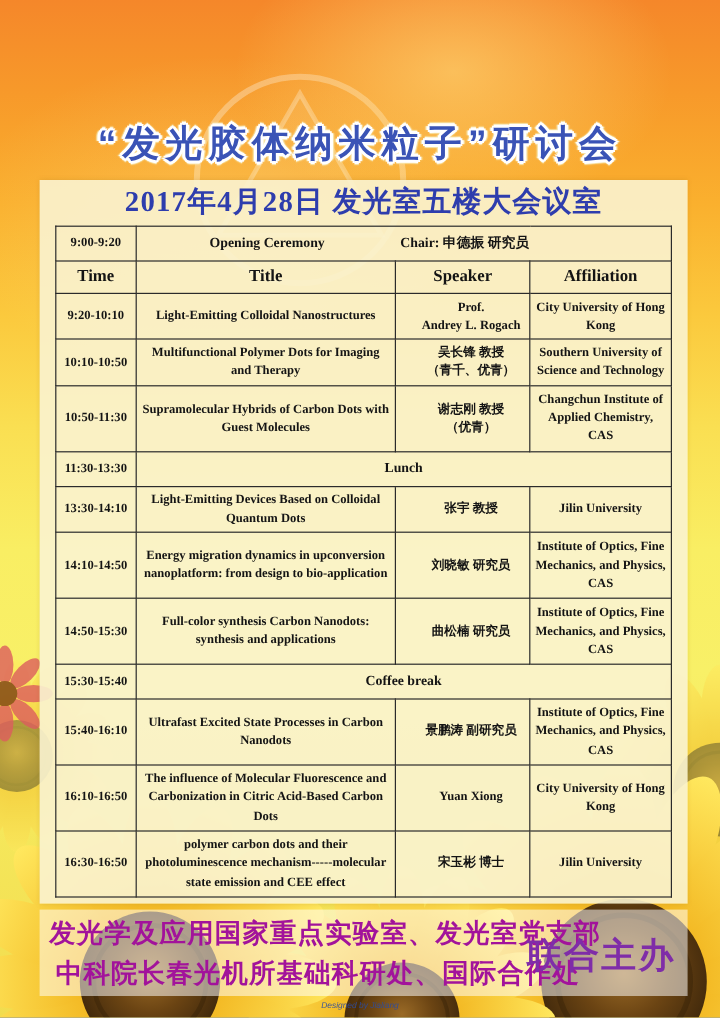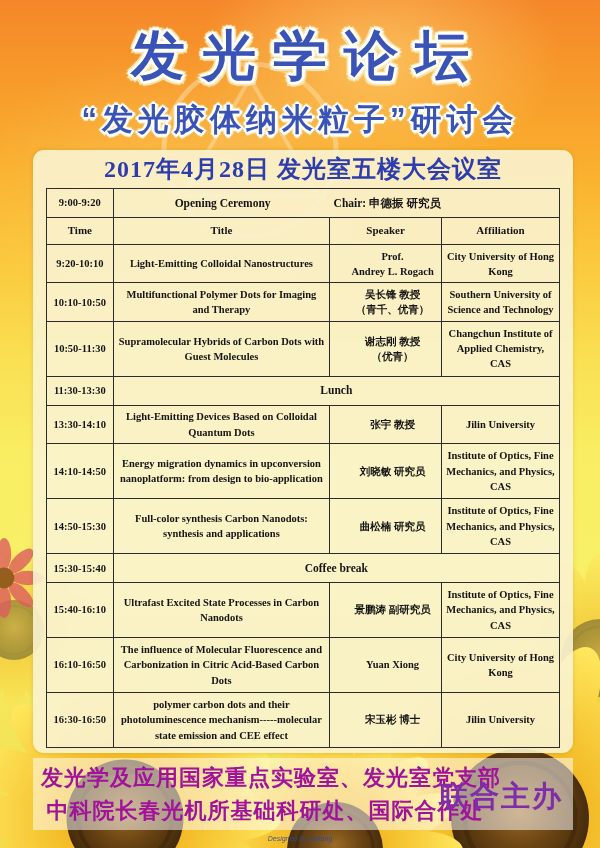--- a/index.html
+++ b/index.html
@@ -39,36 +39,35 @@
     text-shadow:
       -1.5px -1.5px 0 #fff, 1.5px -1.5px 0 #fff, -1.5px 1.5px 0 #fff, 1.5px 1.5px 0 #fff,
       -2.5px 0 0 #fff, 2.5px 0 0 #fff, 0 -2.5px 0 #fff, 0 2.5px 0 #fff,
       -3.5px 0 1px #f7e8b2, 3.5px 0 1px #f7e8b2, 0 -3.5px 1px #f7e8b2, 0 3.5px 1px #f7e8b2;
   }
   
   .panel{
     position:absolute;left:33px;top:150px;width:540px;
     background:rgba(249,243,208,0.9);padding-bottom:5px;
     box-shadow:0 0 4px rgba(160,110,20,.25);
-    border-radius:11px;
   }
   .date-bar{
     height:38px;line-height:38px;text-align:center;
     font-family:"Liberation Serif",serif;font-weight:bold;
     font-size:24px;color:#2e3dad;letter-spacing:1px;
   }
   table.schedule{
     width:514px;height:560px;margin:0 auto;border-collapse:collapse;table-layout:fixed;
     font-family:"Liberation Serif",serif;color:#141414;
   }
   .schedule th,.schedule td{
     border:1px solid #2b2b2b;font-weight:bold;text-align:center;
     vertical-align:middle;padding:2px 4px;font-size:10.5px;line-height:1.45;
   }
-  .schedule th{font-size:11px;height:22px;}
+  .schedule th{font-size:14px;height:22px;}
   .schedule td.time{font-size:10.5px;white-space:nowrap;}
   .schedule td.spk{white-space:pre-line;padding-left:18px;}
   .schedule td.brk{height:24px;font-size:11.5px;}
   .schedule td.opening{height:24px;text-align:left;font-size:11.5px;}
   .schedule td.opening .ev{display:inline-block;width:48%;text-align:center;}
   .schedule td.opening .ch{display:inline-block;text-align:center;padding-left:6px;}
   
   .footer-box{
     position:absolute;left:33px;top:758px;width:540px;height:72px;
     background:rgba(255,255,255,0.52);
@@ -144,21 +143,20 @@
     <use href="#sf" transform="translate(125,300) scale(1.95)"></use>
   </svg>
 
   <svg class="logo-mark" width="600" height="300" viewBox="0 0 600 300">
     <circle cx="250" cy="150" r="86" fill="none" stroke="rgba(255,255,255,0.32)" stroke-width="5"></circle>
     <path d="M250,78 L318,196 L182,196 Z" fill="rgba(255,255,255,0.07)" stroke="rgba(255,255,255,0.30)" stroke-width="4"></path>
   </svg>
 
   <div class="glow"></div>
 
-  <div class="title">发光学论坛</div>
   <div class="subtitle">“发光胶体纳米粒子”研讨会</div>
 
   <div class="panel">
     <div class="date-bar">2017年4月28日 发光室五楼大会议室</div>
     <table class="schedule">
       <colgroup>
         <col style="width:13%">
           <col style="width:42.2%">
           <col style="width:21.8%">
           <col style="width:23%">

